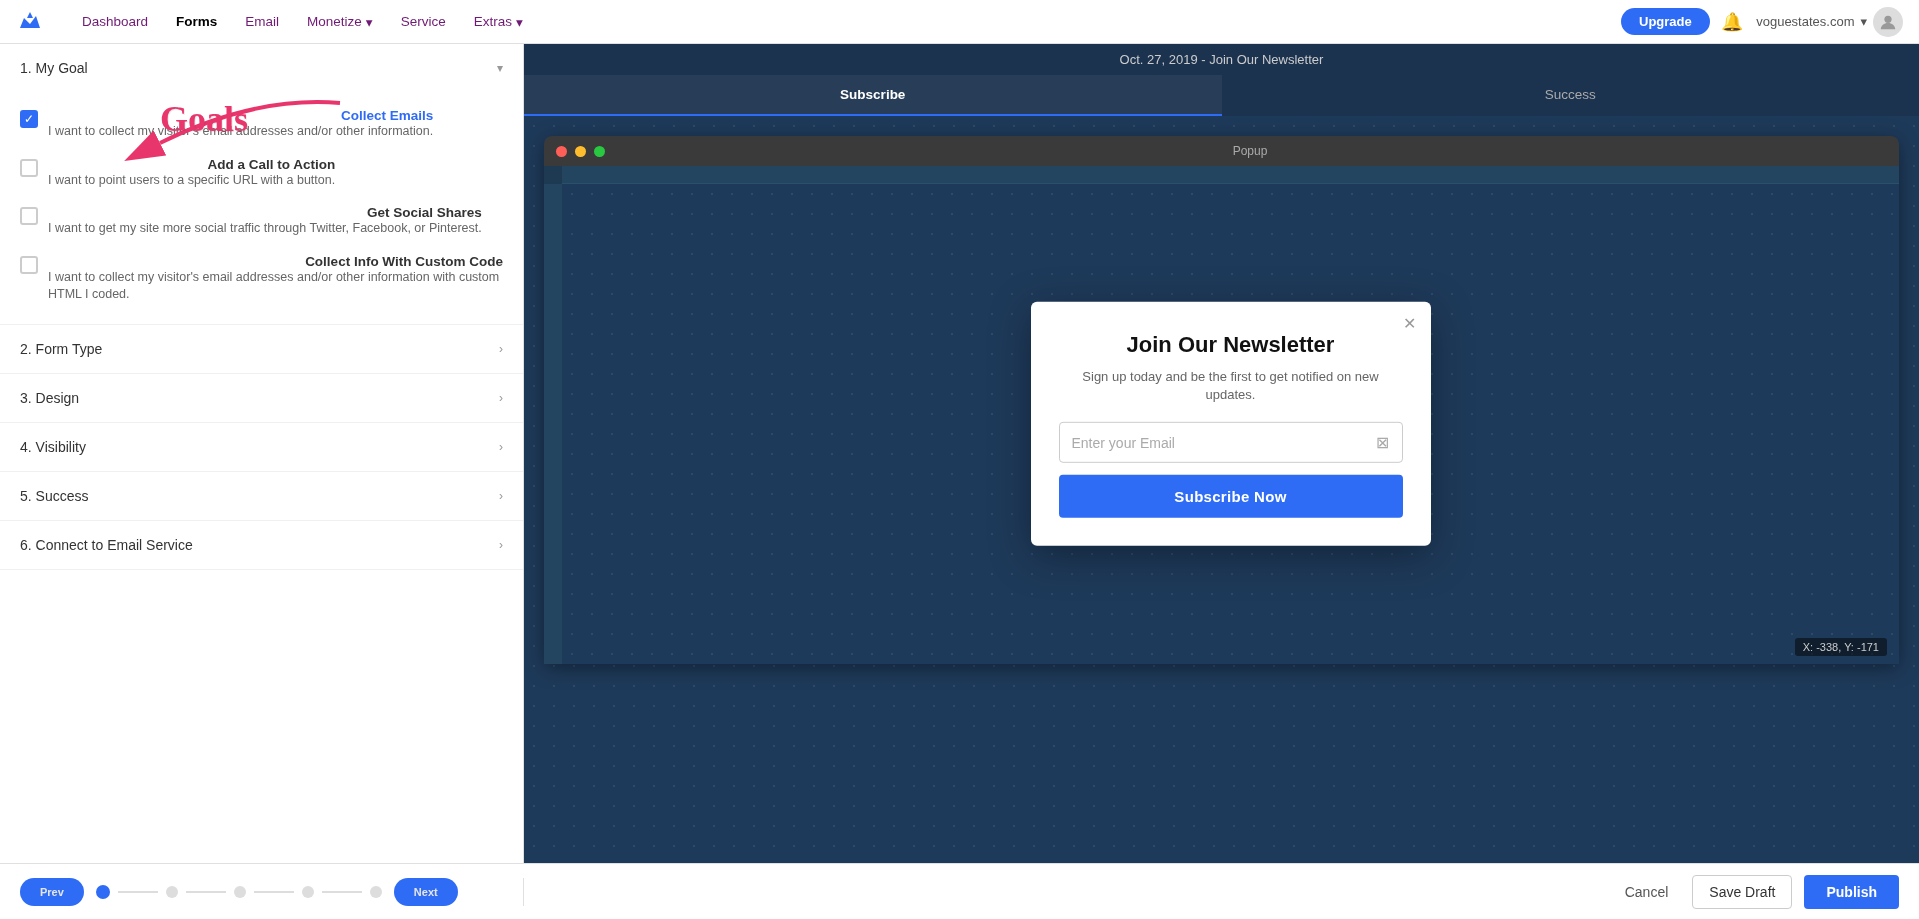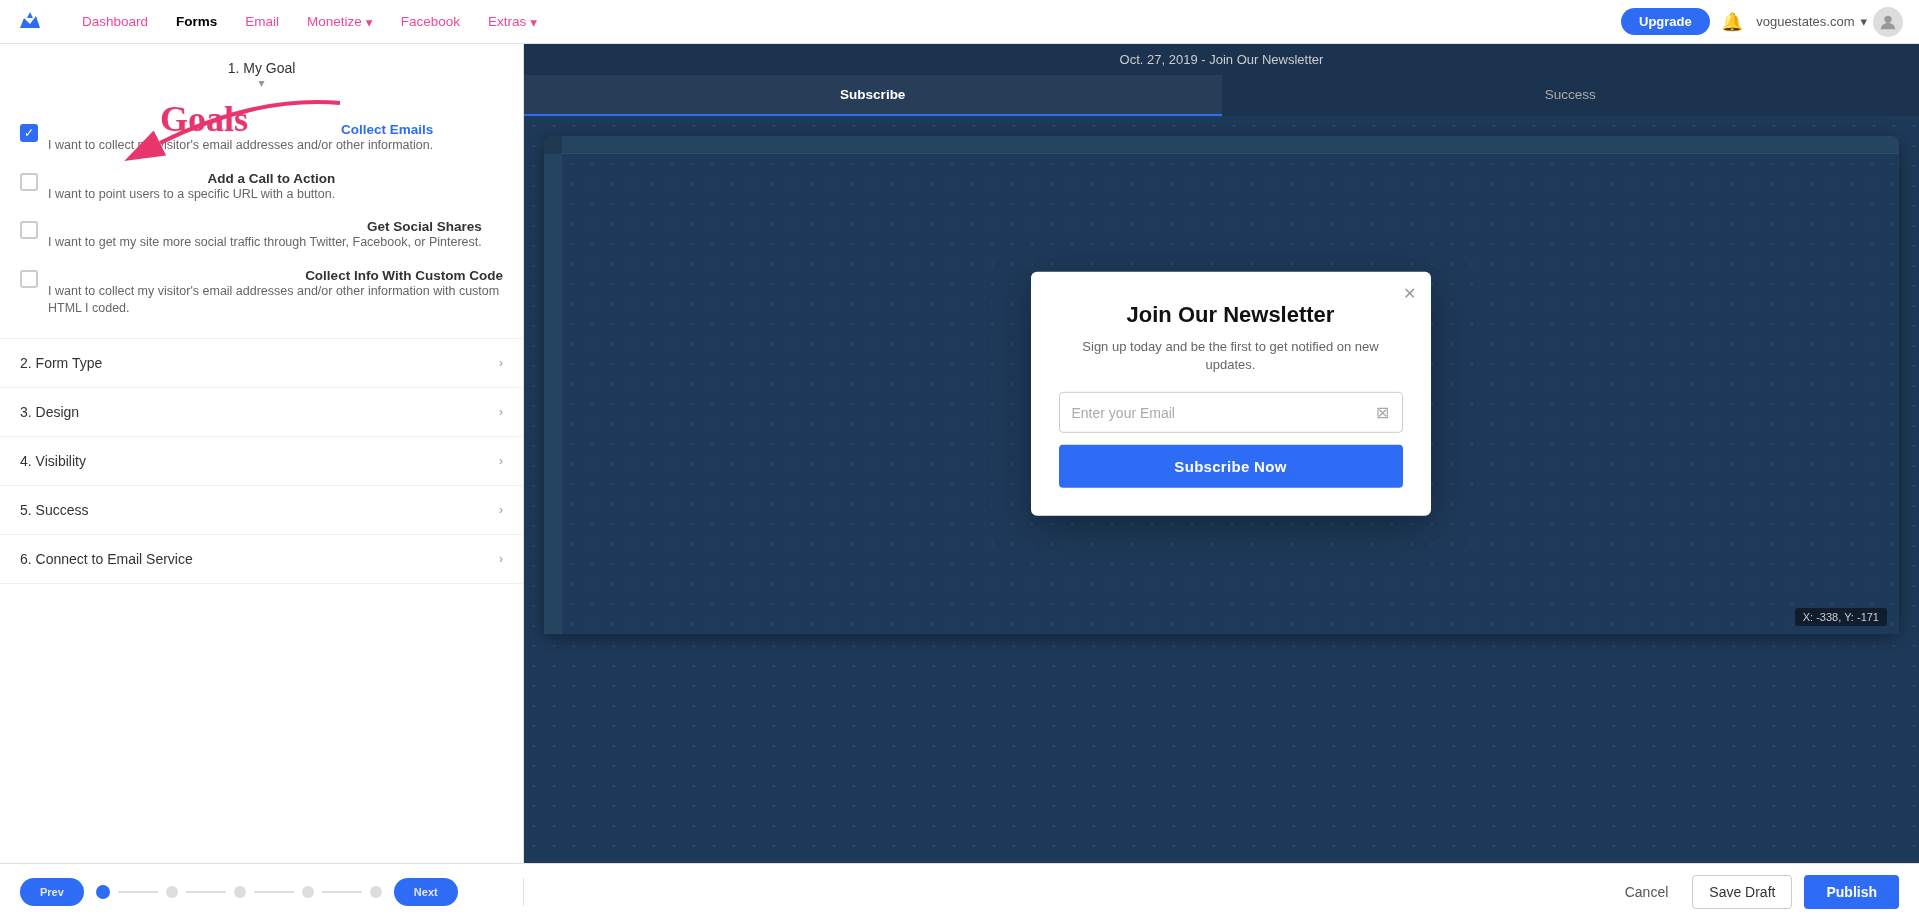--- a/index.html
+++ b/index.html
@@ -27,21 +27,21 @@
       display: flex;
       align-items: center;
       gap: 0;
       flex: 1;
     }
     .nav-link {
       padding: 0 14px;
       height: 44px;
       display: flex;
       align-items: center;
-      color: #ec4899;
+      color: #701a75;
       cursor: pointer;
       font-size: 13.5px;
       text-decoration: none;
     }
     .nav-link.active { font-weight: 600; color: #000; }
     .nav-link-with-arrow {
       display: flex; align-items: center; gap: 4px;
     }
     .nav-right {
       display: flex; align-items: center; gap: 12px;
@@ -85,21 +85,20 @@
     .section-header {
       display: flex;
       align-items: center;
       justify-content: space-between;
       padding: 16px 20px;
       border-bottom: 1px solid #f0f0f0;
       cursor: pointer;
     }
     .section-header.active {
       border-bottom: none;
-      flex-direction: column;
     }
     .section-title {
       font-size: 14px;
       font-weight: 500;
       color: #333;
     }
     .section-chevron { color: #999; font-size: 12px; }
 
     .section-content {
       padding: 16px 20px 20px 20px;
@@ -398,21 +397,21 @@
     </svg>
   </div>
   <div class="nav-links">
     <a class="nav-link">Dashboard</a>
     <a class="nav-link active">Forms</a>
     <a class="nav-link">Email</a>
     <a class="nav-link nav-link-with-arrow">
       <span>Monetize</span>
       <span>▾</span>
     </a>
-    <a class="nav-link">Facebook</a>
+    <a class="nav-link">Service</a>
     <a class="nav-link nav-link-with-arrow">
       <span>Extras</span>
       <span>▾</span>
     </a>
   </div>
   <div class="nav-right">
     <button class="upgrade-btn">Upgrade</button>
     <span class="nav-bell">🔔</span>
     <div class="nav-account">
       <span>voguestates.com</span>
@@ -543,20 +542,26 @@
 
     <div class="preview-tabs">
       <div class="preview-tab active">Subscribe</div>
       <div class="preview-tab">Success</div>
     </div>
 
     <div class="canvas-area" style="position:relative;">
       <div class="canvas-bg"></div>
 
       <div style="position:absolute; top:20px; left:20px; right:20px; border-radius:8px 8px 0 0; overflow:hidden; box-shadow:0 4px 20px rgba(0,0,0,0.4);">
+        <div class="browser-chrome">
+          <div class="browser-dot red"></div>
+          <div class="browser-dot yellow"></div>
+          <div class="browser-dot green"></div>
+          <div class="browser-popup-label">Popup</div>
+        </div>
 
         <div style="background:#24455f; height:18px; display:flex;">
           <div style="width:18px; background:#1d3a52; flex-shrink:0;"></div>
           <div style="flex:1; background:#24455f; border-bottom:1px solid #2a5070;"></div>
         </div>
 
         <div style="display:flex; background:#1e3a5a;">
 
           <div style="width:18px; background:#24455f; flex-shrink:0; min-height:480px;"></div>
 

